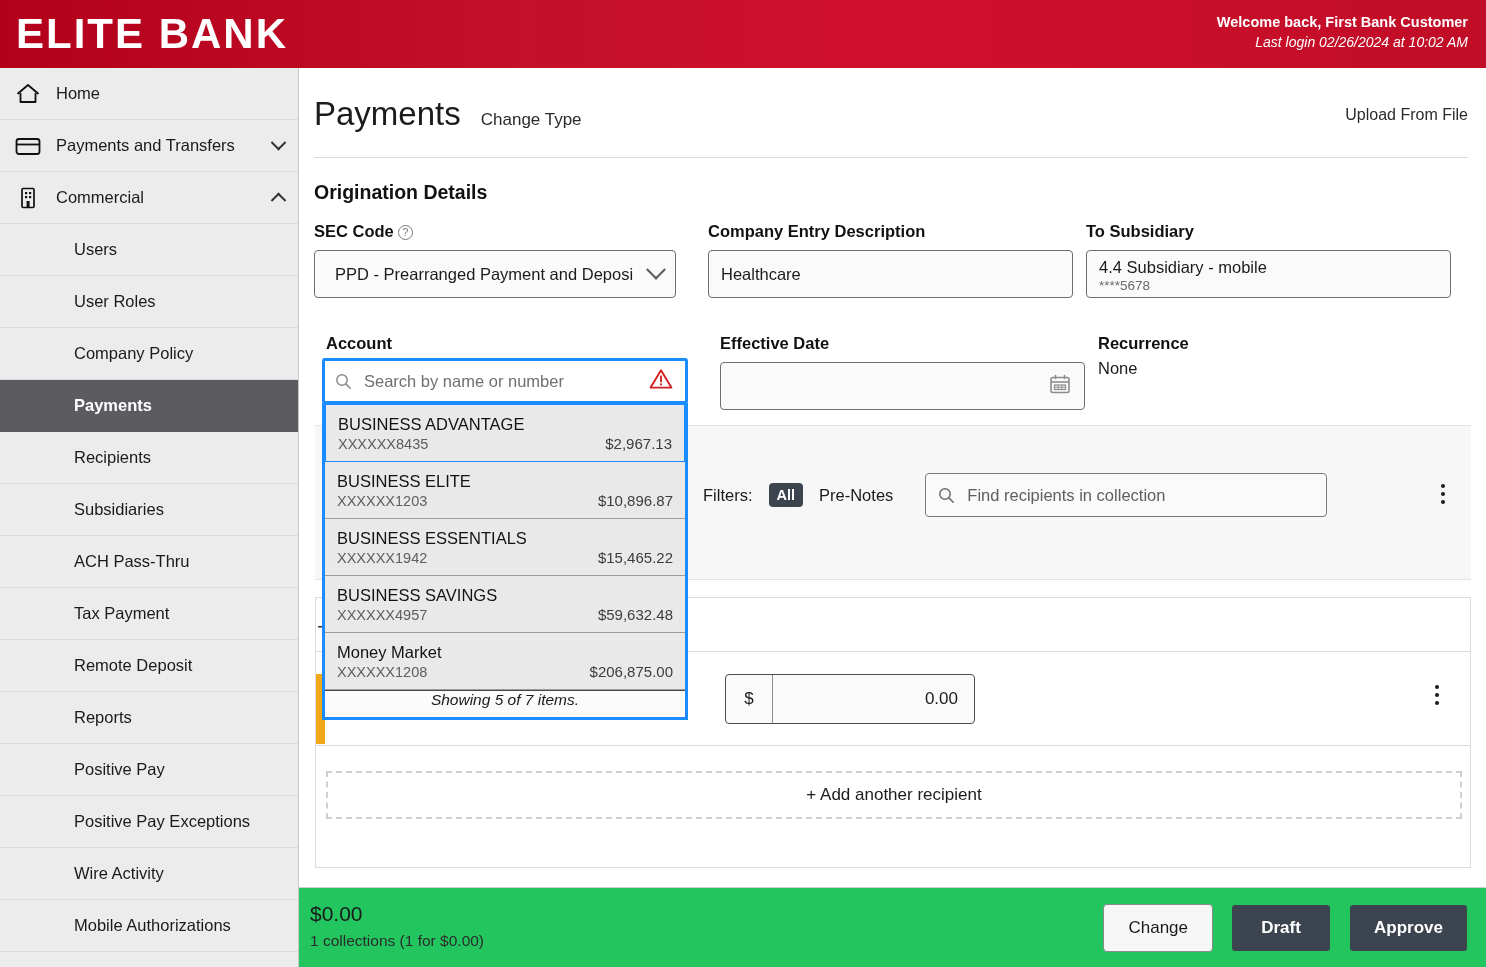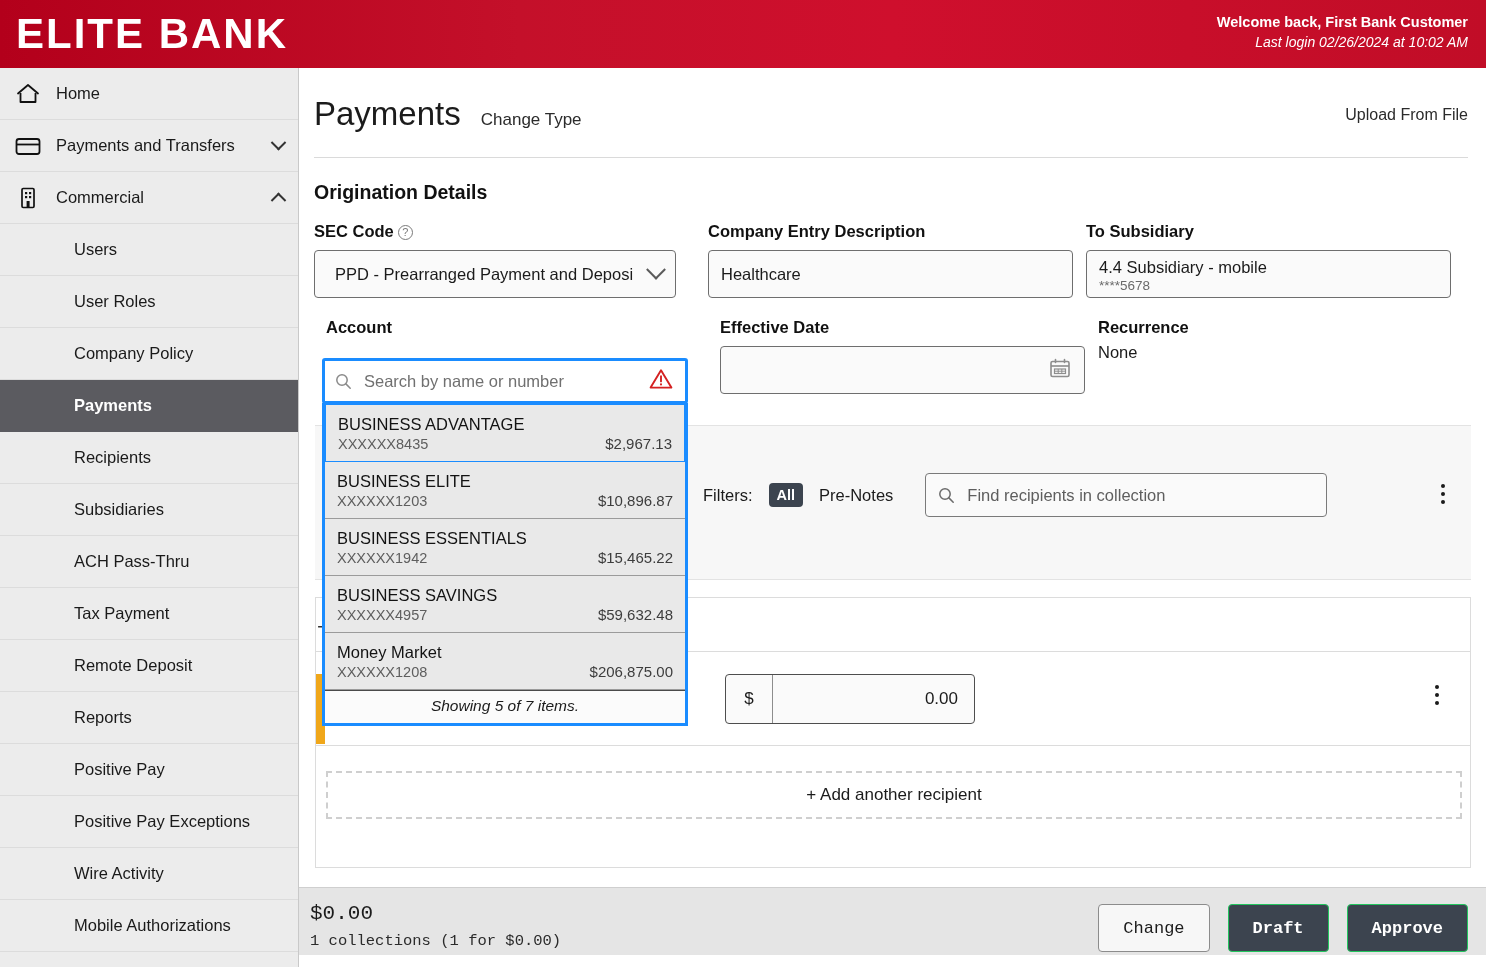--- a/index.html
+++ b/index.html
@@ -116,21 +116,21 @@
     border-bottom: 1px solid #9b9b9b; cursor: pointer;
   }
   .combo-opt.highlight { border: 2px solid #1a8cff; margin: -1px; }
   .combo-opt .onm { font-size: 16.5px; color: #131313; line-height: 22px; }
   .combo-opt .orow { display: flex; justify-content: space-between; align-items: baseline; gap: 36px; }
   .combo-opt .onum { font-size: 14.5px; color: #5e5e5e; }
   .combo-opt .obal { font-size: 15px; color: #3d3d3d; }
   .combo-foot {
     background: #fbfbfb; border-top: 1px solid #4a4a4a;
     text-align: center; font-size: 15.5px; font-style: italic; color: #1b1b1b;
-    padding: 6px 0 8px 0;
+    padding: 0 0 8px 0;
   }
 
   
   .recip-band {
     position: absolute; left: 315px; top: 425px; width: 1157px; height: 155px;
     background: #f7f7f7; border-top: 1px solid #e3e3e3; border-bottom: 1px solid #e3e3e3;
   }
   .filters-row { position: absolute; left: 388px; top: 47px; display: flex; align-items: center; }
   .filters-lbl { font-size: 16.5px; color: #1b1b1b; }
   .pill-all {
@@ -168,22 +168,22 @@
   .amount-input .val { flex: 1; text-align: right; padding-right: 16px; font-size: 17px; color: #1b1b1b; }
   .row-kebab { position: absolute; left: 1119px; top: 33px; }
   .add-recipient {
     position: absolute; left: 10px; top: 173px; width: 1136px; height: 48px;
     border: 2px dashed #cfcfcf; display: flex; align-items: center; justify-content: center;
     font-size: 17px; color: #1b1b1b; cursor: pointer; background: #fff;
   }
 
   
   .footer {
-    position: absolute; left: 299px; top: 887px; width: 1187px; height: 68px;
-    background: #e5e5e5; border-top: 1px solid #cfcfcf; font-family: Liberation Mono, monospace;
+    position: absolute; left: 299px; top: 887px; width: 1187px; height: 80px;
+    background: #22c55e; border-top: 1px solid #cfcfcf;
   }
   .foot-total { position: absolute; left: 11px; top: 14px; font-size: 21px; color: #1b1b1b; }
   .foot-sub { position: absolute; left: 11px; top: 44px; font-size: 15.5px; color: #2b2b2b; }
   .btns { position: absolute; right: 18px; top: 16px; display: flex; gap: 18px; }
   .btn {
     min-width: 100px; height: 48px; border-radius: 4px; display: flex; align-items: center;
     justify-content: center; font-size: 17px; cursor: pointer; padding: 0 24px;
   }
   .btn.secondary { background: #f7f7f7; border: 1px solid #8c8c8c; color: #1b1b1b; }
   .btn.primary { background: #3c444f; border: 1px solid #22c55e; color: #ffffff; font-weight: bold; }
@@ -317,21 +317,21 @@
       </div>
       <div class="fld">
         <span class="lbl">To Subsidiary</span>
         <div class="inp sub w-sub">
           <span class="l1">4.4 Subsidiary - mobile</span>
           <span class="l2">****5678</span>
         </div>
       </div>
     </div>
 
-    <div class="form-grid" style="margin-top:20px;padding-left:27px;">
+    <div class="form-grid" style="margin-top:36px;padding-left:27px;">
       <div class="fld">
         <span class="lbl">Account</span>
         <div class="inp w-sec" style="visibility:hidden;"></div>
       </div>
       <div class="fld">
         <span class="lbl">Effective Date</span>
         <div class="inp w-ced" style="position:relative;">
           <span></span>
           <span class="cal-ico">
             <svg width="24" height="24" viewBox="0 0 24 24">

